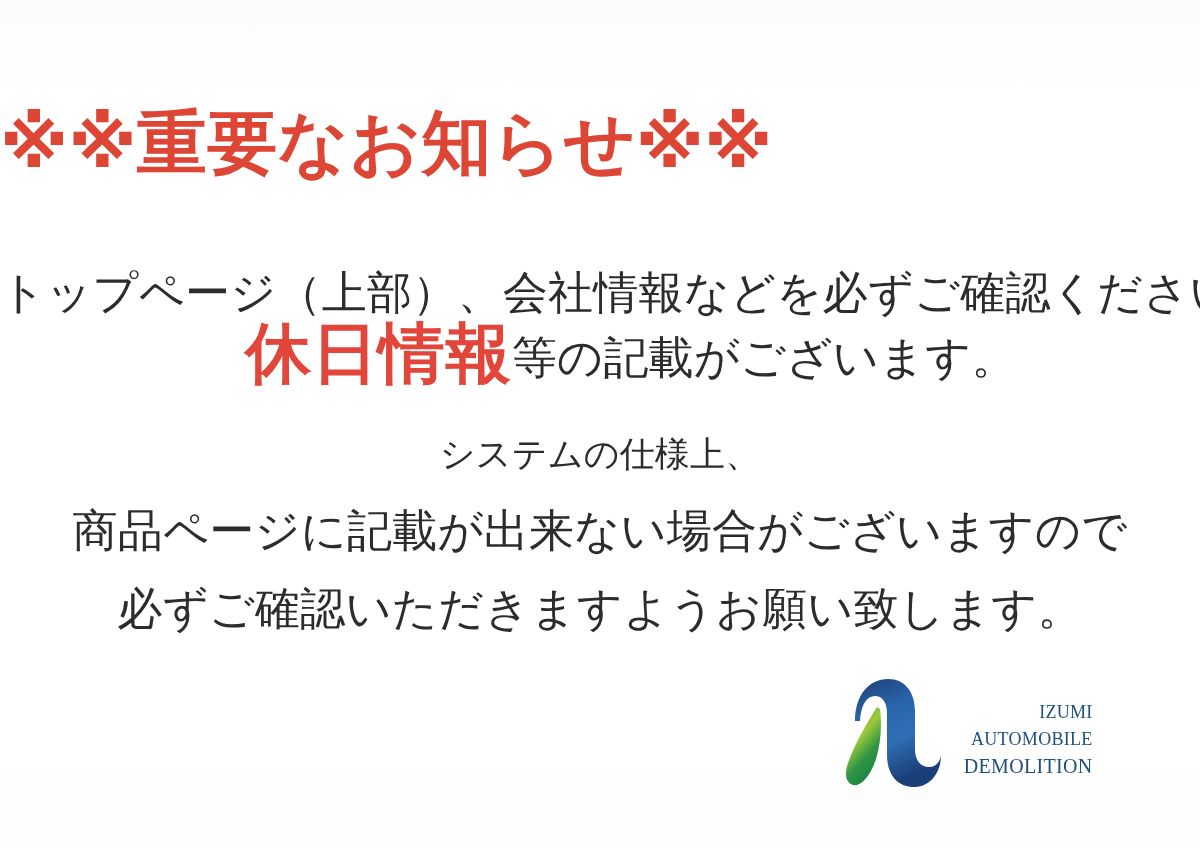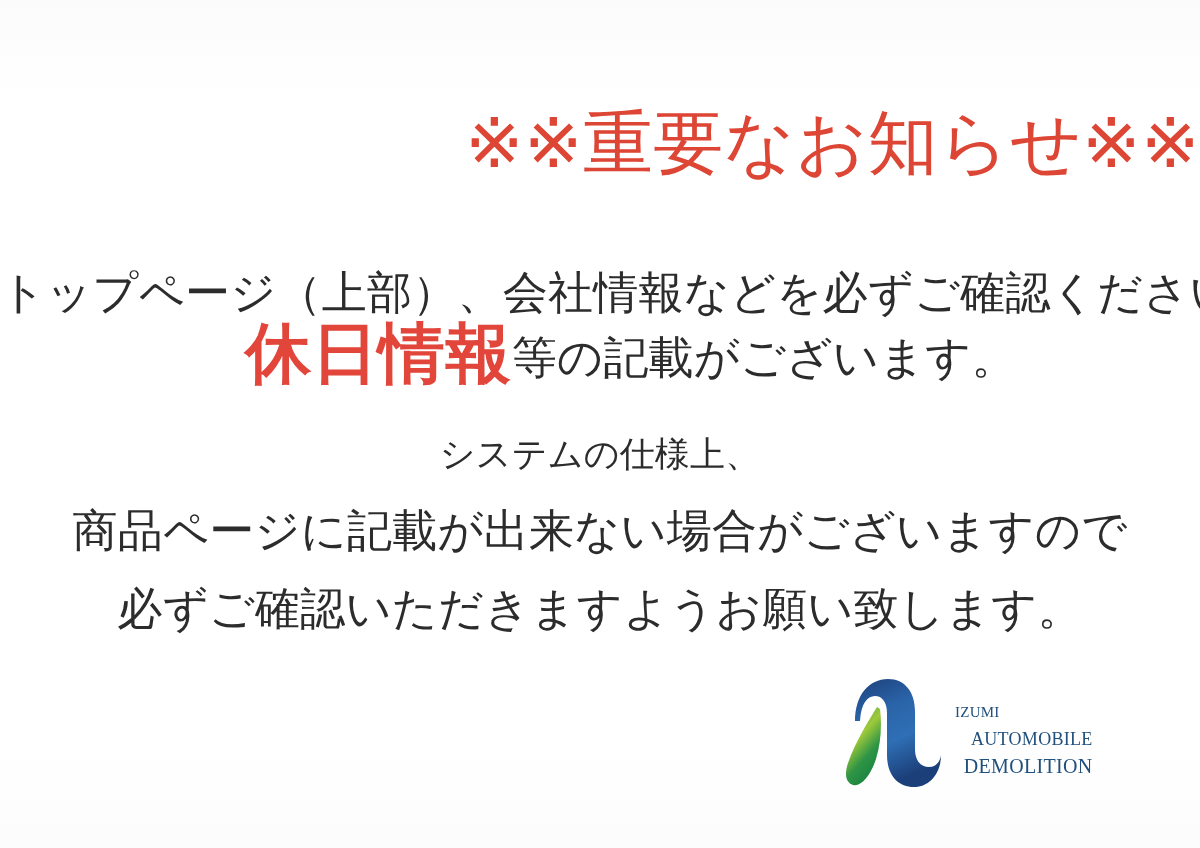--- a/index.html
+++ b/index.html
@@ -36,25 +36,25 @@
     width: 100%;
     height: 100%;
   }
 
   
   .headline {
     position: absolute;
     top: 108px;
     left: 0;
     width: 1200px;
-    text-align: right;
+    text-align: left;
     color: #dd4534;
     font-size: 70px;
     line-height: 1.0;
-    font-weight: 400;
+    font-weight: 700;
     letter-spacing: 0.005em;
     white-space: nowrap;
   }
 
   
   .body-block {
     position: absolute;
     top: 262px;
     left: 0;
     width: 1200px;
@@ -142,21 +142,21 @@
 
   .logo-type .lt {
     display: block;
     color: #21507c;
     font-variant: small-caps;
     text-transform: lowercase;
     letter-spacing: 0.012em;
     white-space: nowrap;
   }
 
-  .logo-type .lt-1 { font-size: 21px; line-height: 26px; }
+  .logo-type .lt-1 { font-size: 25px; line-height: 26px; text-align: right; }
   .logo-type .lt-2 { font-size: 25px; line-height: 27px; margin-left: 16px; }
   .logo-type .lt-3 { font-size: 29px; line-height: 27px; text-align: right; }
 </style>
 </head>
 <body>
 
 <div class="page">
   <div class="content">
 
     <div class="headline">※※重要なお知らせ※※</div>

